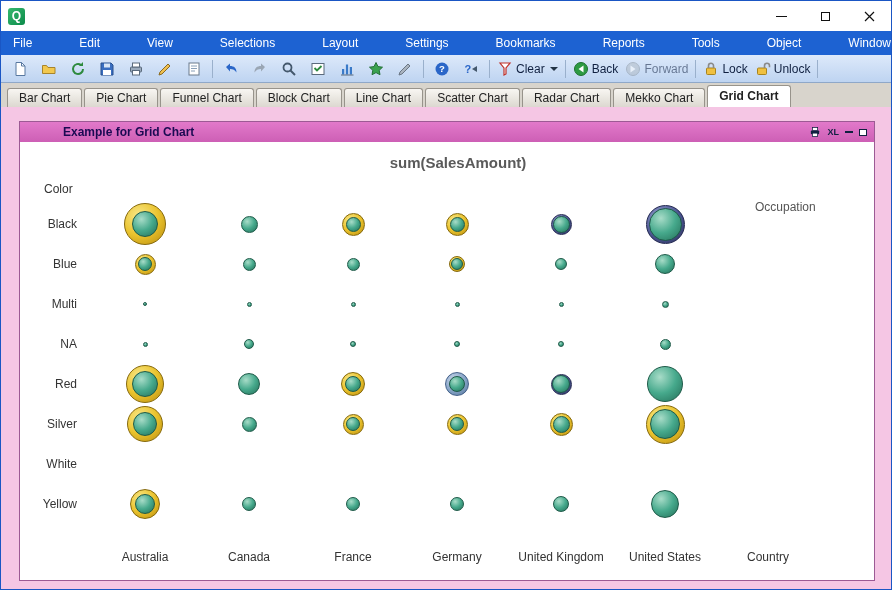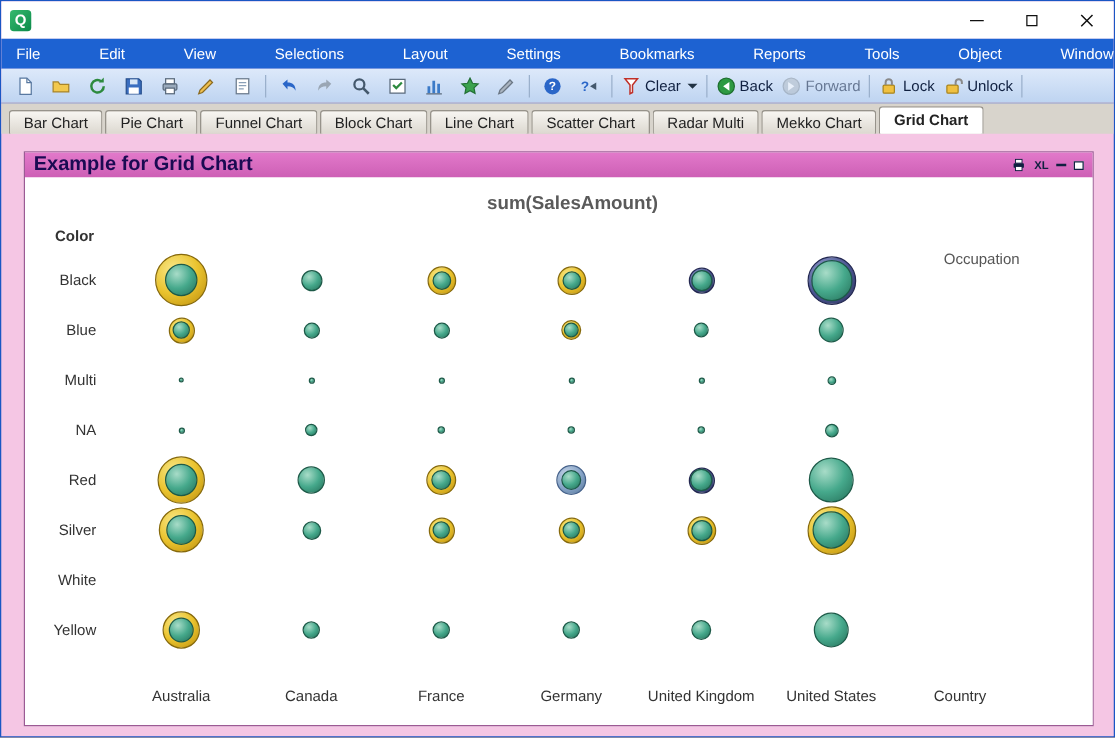--- a/index.html
+++ b/index.html
@@ -38,29 +38,29 @@
   .tabstrip{position:absolute;top:82px;left:0;right:0;height:24px;background:#d8d4cc;display:flex;
             align-items:flex-end;padding-left:6px;gap:2px;box-sizing:border-box;}
   .tab{font-size:12px;color:#222;background:linear-gradient(#f8f6f2,#dcd8d0);border:1px solid #97938b;
        border-bottom:none;border-radius:3px 3px 0 0;padding:0 11px;height:18px;line-height:18px;white-space:nowrap;}
   .tab.active{background:#fff;font-weight:bold;height:21px;line-height:21px;}
   
   .chartwin{position:absolute;left:18px;top:120px;width:856px;height:460px;border:1px solid #9c5a94;
             background:#fff;box-sizing:border-box;}
   .caption{height:20px;background:linear-gradient(#e279ca,#cd5fb5);display:flex;align-items:center;
            padding:0 7px;box-sizing:border-box;}
-  .caption-title{font-size:16px;font-weight:bold;color:#1a0a52;}
+  .caption-title{font-size:12px;font-weight:bold;color:#1a0a52;margin-left:36px;}
   .caption-icons{margin-left:auto;display:flex;align-items:center;gap:6px;}
   .xl-label{font-size:9px;font-weight:bold;color:#102040;}
   .cap-bar{width:8px;height:2px;background:#102040;}
   .cap-box{width:8px;height:7px;border:1px solid #102040;box-sizing:border-box;background:#fff;}
   .chartbody{position:relative;height:438px;background:#fff;overflow:hidden;}
   .chart-title{position:absolute;top:12px;left:0;right:16px;text-align:center;font-size:15px;
                font-weight:bold;color:#5a5a5a;padding-left:38px;}
-  .ylab{position:absolute;left:24px;top:40px;font-size:12px;color:#333;font-weight:bold;}
+  .ylab{position:absolute;left:24px;top:40px;font-size:12px;color:#333;}
   .grid{position:absolute;left:0;top:62px;display:grid;grid-template-columns:73px repeat(6,104px);
         grid-auto-rows:40px;}
   .rowlab{display:flex;align-items:center;justify-content:flex-end;padding-right:16px;font-size:12px;color:#333;}
   .cell{display:flex;align-items:center;justify-content:center;}
   .ring{border-radius:50%;display:flex;align-items:center;justify-content:center;box-sizing:content-box;}
   .collabs{position:absolute;left:0;top:404px;display:grid;grid-template-columns:73px repeat(6,104px);height:22px;}
   .collab{display:flex;align-items:center;justify-content:center;font-size:12px;color:#333;}
   .country-lab{position:absolute;left:727px;top:404px;height:22px;line-height:22px;font-size:12px;color:#333;}
   .legend{position:absolute;left:735px;top:58px;}
   .legend-title{font-size:12px;color:#555;margin-bottom:4px;}
@@ -297,21 +297,21 @@
       <div class="tb-sep"></div>
     </div>
 
   <div class="tabstrip">
       <div class="tab">Bar Chart</div>
       <div class="tab">Pie Chart</div>
       <div class="tab">Funnel Chart</div>
       <div class="tab">Block Chart</div>
       <div class="tab">Line Chart</div>
       <div class="tab">Scatter Chart</div>
-      <div class="tab">Radar Multi</div>
+      <div class="tab">Radar Chart</div>
       <div class="tab">Mekko Chart</div>
       <div class="tab active">Grid Chart</div>
     </div>
 
   <div class="chartwin">
     <div class="caption">
       <span class="caption-title">Example for Grid Chart</span>
       <div class="caption-icons">
         <span class="icon">
             <svg width="12" height="12" viewBox="0 0 16 16">

